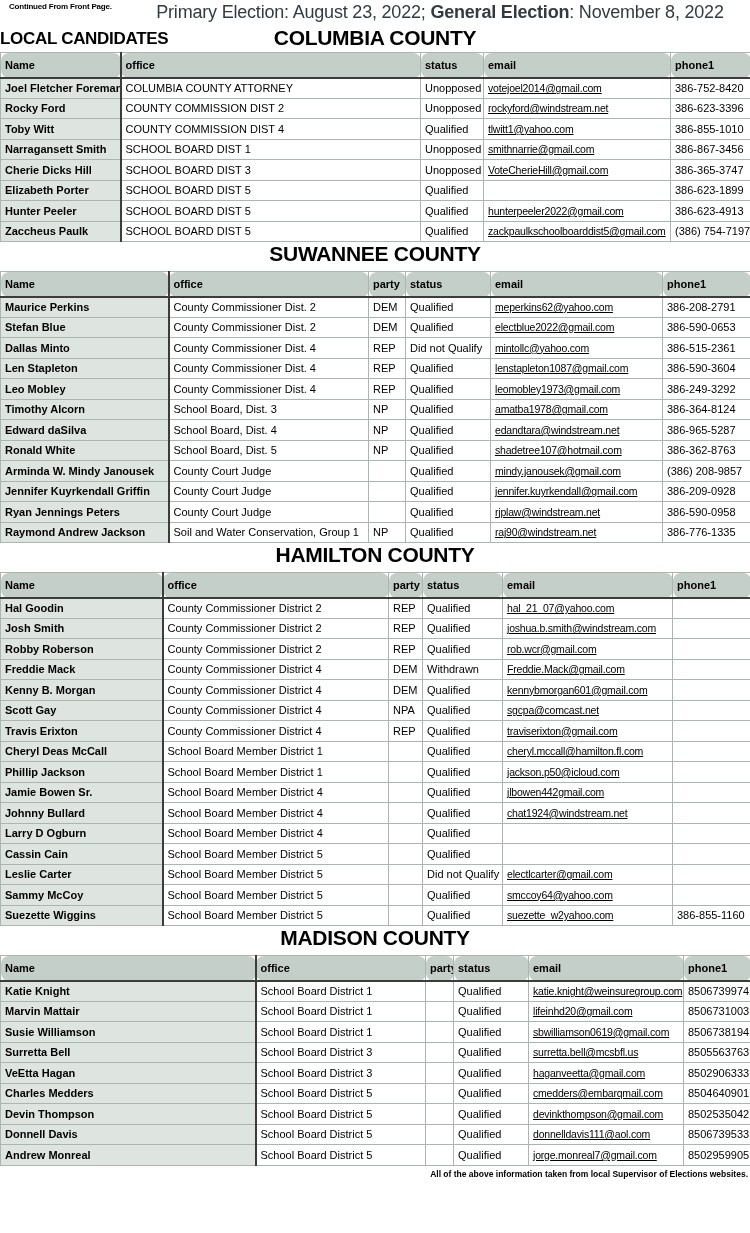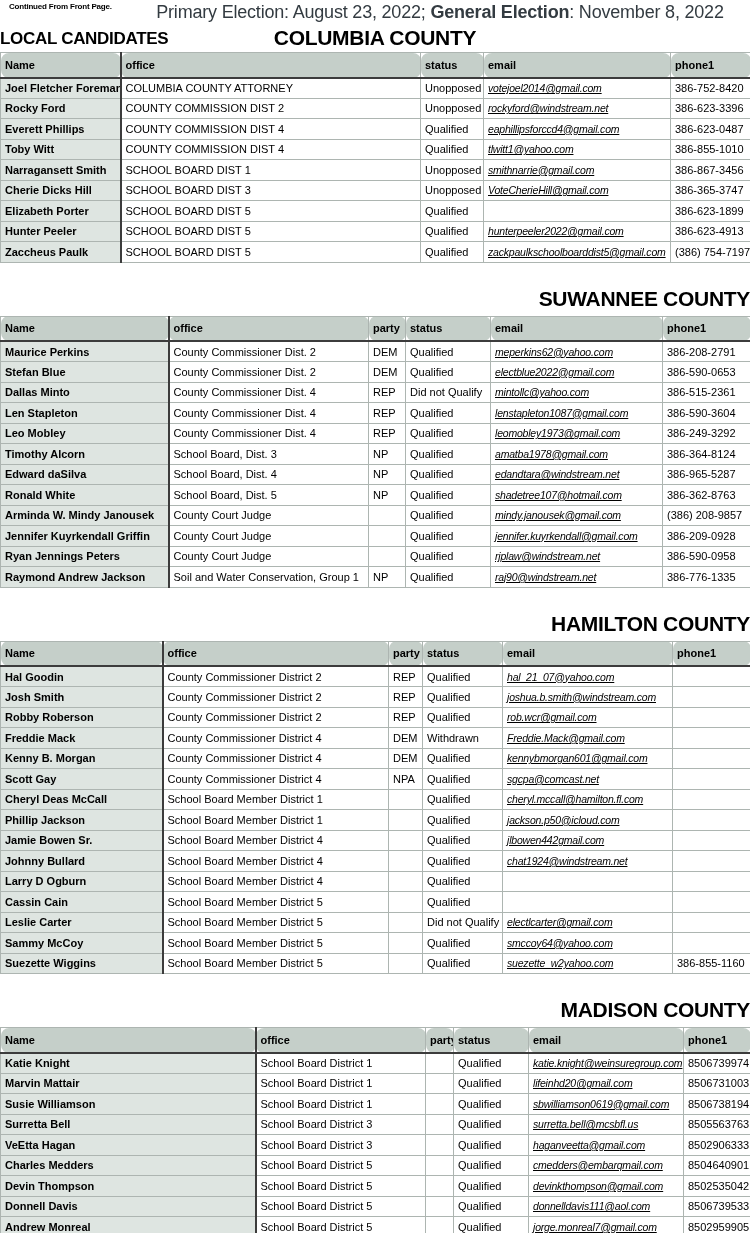--- a/index.html
+++ b/index.html
@@ -19,30 +19,30 @@
   .continued{font-size:8px;font-weight:bold;letter-spacing:-0.2px;white-space:nowrap;padding-left:9px;width:130px;flex:0 0 auto;}
   .main-title{flex:1;text-align:center;font-size:18px;color:var(--title-text);letter-spacing:-0.2px;white-space:nowrap;}
   .main-title .b{font-weight:bold;}
 
   
   .second-line{position:relative;height:26px;margin-top:3px;}
   .local{position:absolute;left:0;top:3px;font-size:17px;font-weight:bold;letter-spacing:-0.3px;}
   .county-inline{position:absolute;left:0;width:100%;text-align:center;font-size:21px;font-weight:bold;letter-spacing:-0.3px;}
 
   
-  .county-heading{text-align:right;font-size:21px;font-weight:bold;letter-spacing:-0.3px;margin:24px 0 5px 0;}
+  .county-heading{text-align:center;font-size:21px;font-weight:bold;letter-spacing:-0.3px;margin:0 0 5px 0;}
 
   
   table{border-collapse:collapse;width:750px;table-layout:fixed;}
   th,td{border:1px solid var(--grid);padding:0 4px;font-size:11px;text-align:left;vertical-align:middle;overflow:hidden;white-space:nowrap;}
   th{background:var(--header-bg);font-weight:bold;height:25px;border-bottom:2px solid var(--dark);border-radius:8px;}
   td{height:20.5px;background:#fff;}
   td.name-cell{background:var(--name-bg);font-weight:bold;border-right:2px solid var(--dark);}
   th.name-col{border-right:2px solid var(--dark);}
-  td .email{text-decoration:underline;font-size:10.5px;letter-spacing:-0.2px;font-style:italic;}
+  td .email{text-decoration:underline;font-size:10.5px;letter-spacing:-0.2px;}
 
   
   .footer{text-align:right;font-size:8.5px;font-weight:bold;margin-top:3px;padding-right:2px;}
 </style>
 </head>
 <body>
 
 <div class="page">
 
   <div class="top-line">
@@ -80,27 +80,20 @@
             <td>Unopposed</td>
             <td><span class="email">votejoel2014@gmail.com</span></td>
             <td>386-752-8420</td>
           </tr>
           <tr>
             <td class="name-cell">Rocky Ford</td>
             <td>COUNTY COMMISSION DIST 2</td>
             <td>Unopposed</td>
             <td><span class="email">rockyford@windstream.net</span></td>
             <td>386-623-3396</td>
-          </tr>
-          <tr>
-            <td class="name-cell">Everett Phillips</td>
-            <td>COUNTY COMMISSION DIST 4</td>
-            <td>Qualified</td>
-            <td><span class="email">eaphillipsforccd4@gmail.com</span></td>
-            <td>386-623-0487</td>
           </tr>
           <tr>
             <td class="name-cell">Toby Witt</td>
             <td>COUNTY COMMISSION DIST 4</td>
             <td>Qualified</td>
             <td><span class="email">tlwitt1@yahoo.com</span></td>
             <td>386-855-1010</td>
           </tr>
           <tr>
             <td class="name-cell">Narragansett Smith</td>
@@ -321,20 +314,28 @@
           </tr>
           <tr>
             <td class="name-cell">Scott Gay</td>
             <td>County Commissioner District 4</td>
             <td>NPA</td>
             <td>Qualified</td>
             <td><span class="email">sgcpa@comcast.net</span></td>
             <td></td>
           </tr>
           <tr>
+            <td class="name-cell">Travis Erixton</td>
+            <td>County Commissioner District 4</td>
+            <td>REP</td>
+            <td>Qualified</td>
+            <td><span class="email">traviserixton@gmail.com</span></td>
+            <td></td>
+          </tr>
+          <tr>
             <td class="name-cell">Cheryl Deas McCall</td>
             <td>School Board Member District 1</td>
             <td></td>
             <td>Qualified</td>
             <td><span class="email">cheryl.mccall@hamilton.fl.com</span></td>
             <td></td>
           </tr>
           <tr>
             <td class="name-cell">Phillip Jackson</td>
             <td>School Board Member District 1</td>

